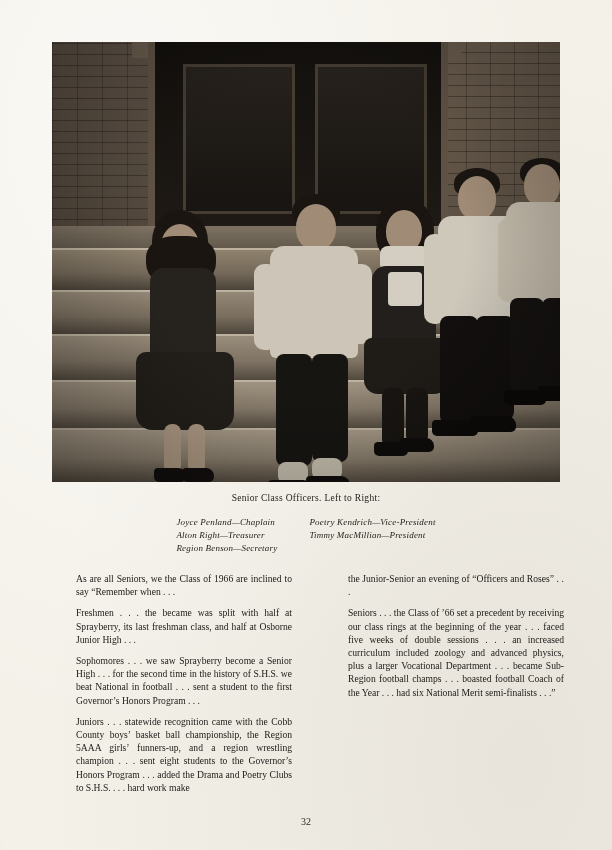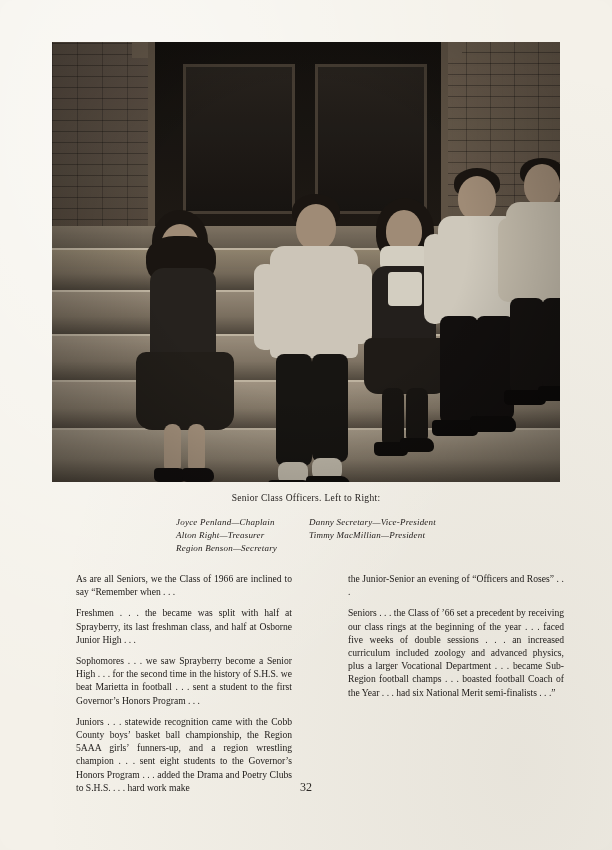--- a/index.html
+++ b/index.html
@@ -264,23 +264,23 @@
     font-size: 9.6px;
     line-height: 13.2px;
     text-align: justify;
     text-justify: inter-word;
     color: #1d1a18;
     hyphens: manual;
   }
   .page-number {
     position: absolute;
     left: 0; right: 0;
-    top: 780px;
+    top: 816px;
     text-align: center;
-    font-size: 12px;
+    font-size: 10px;
     color: #2a2724;
   }
 </style>
 </head>
 <body>
 
 <div class="page">
 
   <div class="photo-wrap">
     <div class="photo">
@@ -369,39 +369,39 @@
     </div>
   </div>
 
   <div class="caption">Senior Class Officers. Left to Right:</div>
 
   <div class="officers">
     <table>
       <tbody>
           <tr>
         <td>Joyce Penland—Chaplain</td>
-        <td class="col2">Danny Secretary—Vice-President</td>
+        <td class="col2">Poetry Kendrich—Vice-President</td>
       </tr>
       <tr>
         <td>Alton Right—Treasurer</td>
         <td class="col2">Timmy MacMillian—President</td>
       </tr>
       <tr>
         <td>Region Benson—Secretary</td>
         <td class="col2"></td>
       </tr>
     </tbody>
       </table>
   </div>
 
   <div class="columns">
     <div class="col">
       <p>As are all Seniors, we the Class of 1966 are inclined to say “Remember when . . .</p>
       <p>Freshmen . . . the became was split with half at Sprayberry, its last freshman class, and half at Osborne Junior High . . .</p>
-      <p>Sophomores . . . we saw Sprayberry become a Senior High . . . for the second time in the history of S.H.S. we beat Marietta in football . . . sent a student to the first Governor’s Honors Program . . .</p>
+      <p>Sophomores . . . we saw Sprayberry become a Senior High . . . for the second time in the history of S.H.S. we beat National in football . . . sent a student to the first Governor’s Honors Program . . .</p>
       <p>Juniors . . . statewide recognition came with the Cobb County boys’ basket ball championship, the Region 5AAA girls’ funners-up, and a region wrestling champion . . . sent eight students to the Governor’s Honors Program . . . added the Drama and Poetry Clubs to S.H.S. . . . hard work make</p>
     </div>
     <div class="col">
       <p>the Junior-Senior an evening of “Officers and Roses” . . .</p>
       <p>Seniors . . . the Class of ’66 set a precedent by receiving our class rings at the beginning of the year . . . faced five weeks of double sessions . . . an increased curriculum included zoology and advanced physics, plus a larger Vocational Department . . . became Sub-Region football champs . . . boasted football Coach of the Year . . . had six National Merit semi-finalists . . .”</p>
     </div>
   </div>
 
   <div class="page-number">32</div>
 </div>

